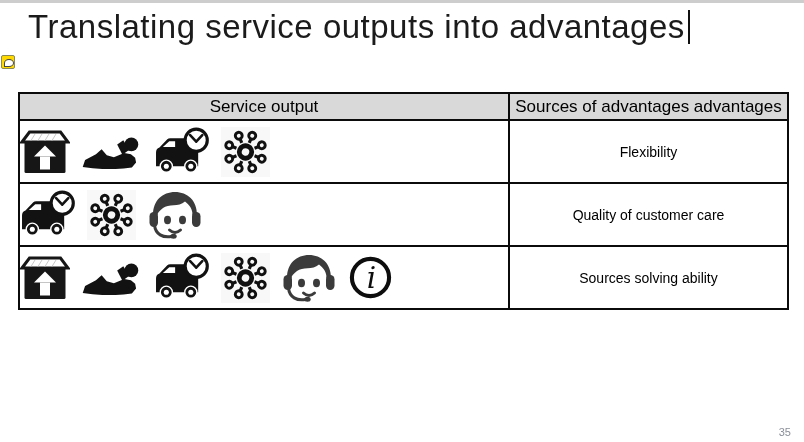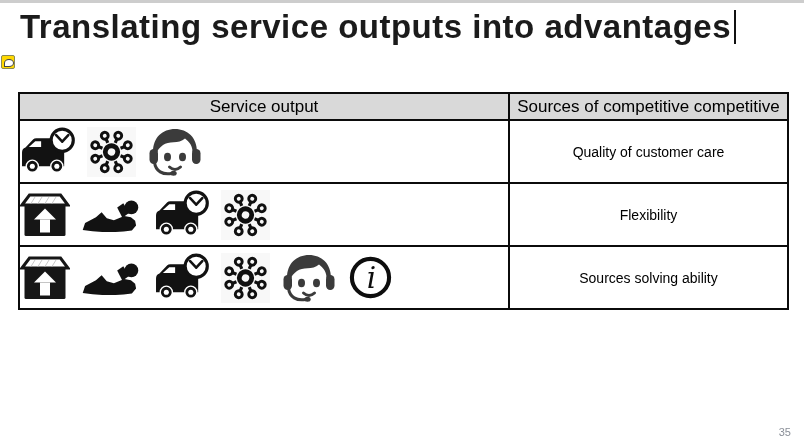--- a/index.html
+++ b/index.html
@@ -1,21 +1,21 @@
 <!DOCTYPE html>
 <html style="--header-bg: #d9d9d9; --table-border: #0b0b0b; --accent-yellow: #ffd800; --icon-black: #121212; --icon-gray: #3b3b3b; --page-number-gray: #8a8f98;"><head>
 <meta charset="utf-8">
 <style>
   html,body{margin:0;padding:0;background:#fff;}
   .slide{position:relative;width:804px;height:442px;background:#fff;overflow:hidden;
          font-family:"Liberation Sans",sans-serif;}
   .top-strip{position:absolute;left:0;top:0;width:804px;height:3px;background:#cdcdcd;}
 
   
-  .title{position:absolute;left:20px;top:8px;font-size:33px;font-weight:700;
+  .title{position:absolute;left:28px;top:8px;font-size:33px;font-weight:400;
          color:#1b1b1b;letter-spacing:0.5px;white-space:nowrap;}
   .caret{display:inline-block;width:2px;height:34px;background:#111;
          margin-left:3px;vertical-align:-6px;}
 
   
   .autofit{position:absolute;left:1px;top:55px;width:14px;height:14px;
            background:var(--accent-yellow,#ffd800);border:1px solid #8a8a55;
            border-radius:2px;box-sizing:border-box;cursor:pointer;}
   .autofit .blob{position:absolute;left:2px;top:3px;width:8px;height:6px;
            background:#fff;border:1px solid #444;border-radius:50% 50% 50% 0;}
@@ -58,76 +58,76 @@
   </div>
 
   <table class="adv">
     <colgroup>
         <col style="width:490px">
         <col style="width:279px">
       </colgroup>
     <thead>
       <tr>
         <th>Service output</th>
-        <th>Sources of competitive competitive</th>
+        <th>Sources of advantages advantages</th>
       </tr>
     </thead>
     <tbody id="table-body">
   <tr>
     <td class="icons-cell">
       <span class="icons-wrap">
+              <span class="icon package-upgrade">
+                <svg>
+                  <use href="#sym-package-upgrade"></use>
+                </svg>
+              </span>
+              <span class="icon relaxing-person">
+                <svg>
+                  <use href="#sym-relaxing-person"></use>
+                </svg>
+              </span>
               <span class="icon delivery-time-truck">
                 <svg>
                   <use href="#sym-delivery-time-truck"></use>
                 </svg>
               </span>
               <span class="icon distribution-network">
                 <svg>
                   <use href="#sym-distribution-network"></use>
                 </svg>
               </span>
-              <span class="icon customer-service-agent">
-                <svg>
-                  <use href="#sym-customer-service-agent"></use>
-                </svg>
-              </span>
             </span>
     </td>
     <td class="label-cell">
-      <span>Quality of customer care</span>
+      <span>Flexibility</span>
     </td>
   </tr>
 
   <tr>
     <td class="icons-cell">
       <span class="icons-wrap">
-              <span class="icon package-upgrade">
-                <svg>
-                  <use href="#sym-package-upgrade"></use>
-                </svg>
-              </span>
-              <span class="icon relaxing-person">
-                <svg>
-                  <use href="#sym-relaxing-person"></use>
-                </svg>
-              </span>
               <span class="icon delivery-time-truck">
                 <svg>
                   <use href="#sym-delivery-time-truck"></use>
                 </svg>
               </span>
               <span class="icon distribution-network">
                 <svg>
                   <use href="#sym-distribution-network"></use>
                 </svg>
               </span>
+              <span class="icon customer-service-agent">
+                <svg>
+                  <use href="#sym-customer-service-agent"></use>
+                </svg>
+              </span>
             </span>
     </td>
     <td class="label-cell">
-      <span>Flexibility</span>
+      <span>Quality of customer care</span>
     </td>
   </tr>
 
   <tr>
     <td class="icons-cell">
       <span class="icons-wrap">
               <span class="icon package-upgrade">
                 <svg>
                   <use href="#sym-package-upgrade"></use>
                 </svg>

